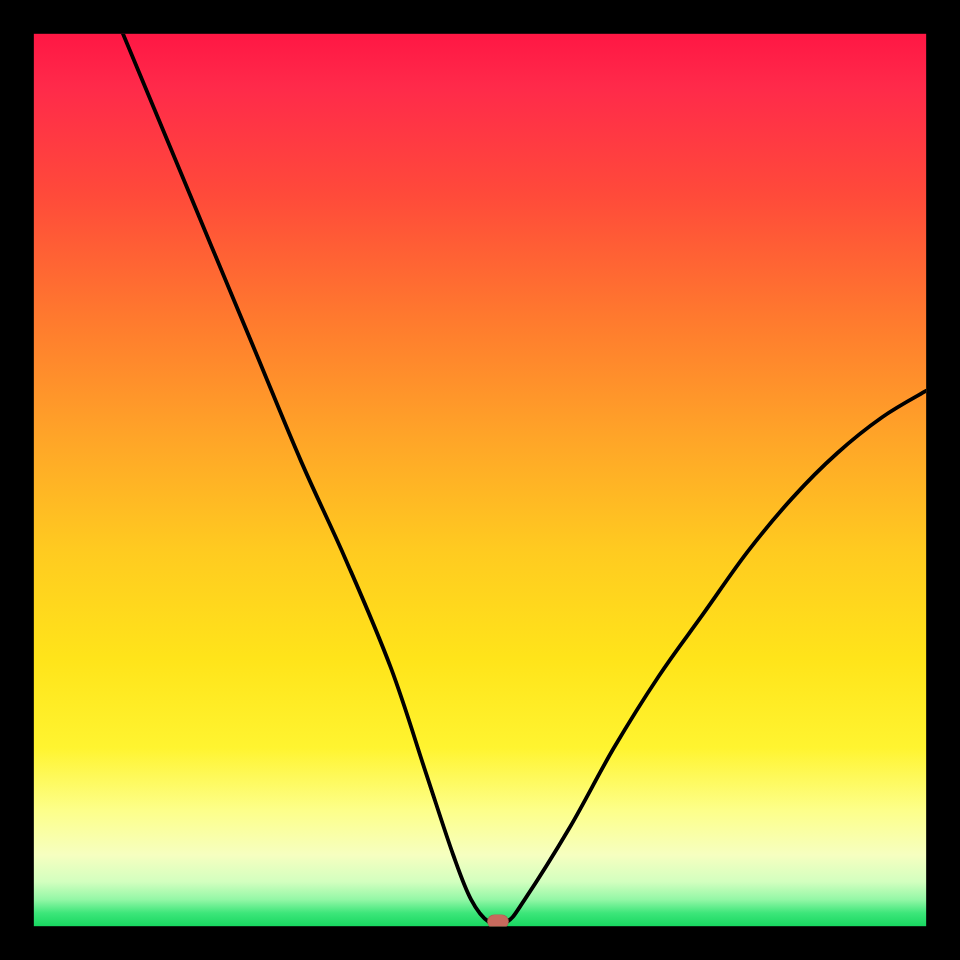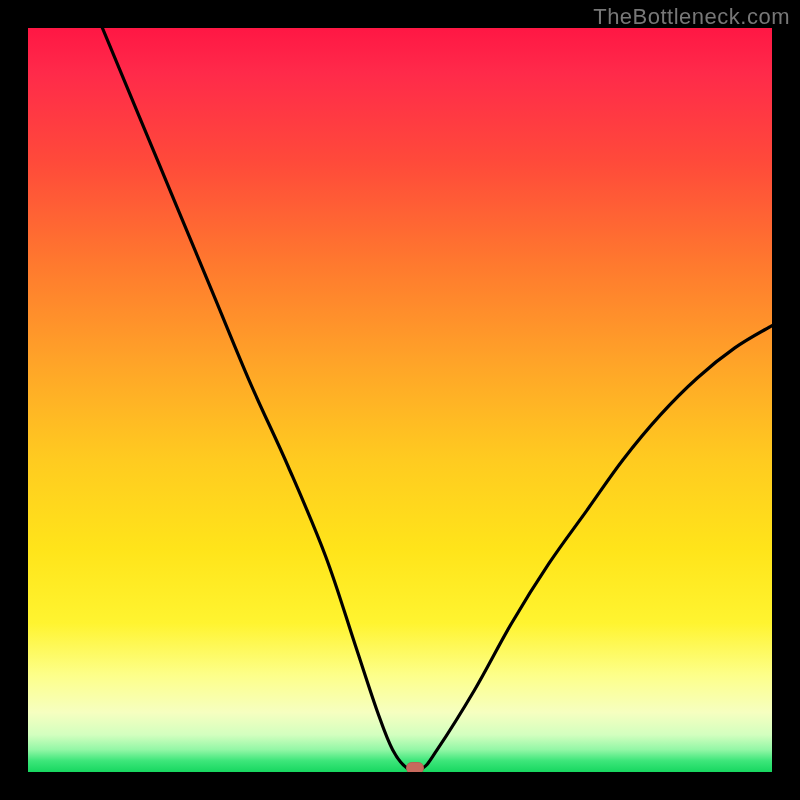--- a/index.html
+++ b/index.html
@@ -72,21 +72,20 @@
     background: #c76a5d;
     transform: translate(-50%, -50%);
     box-shadow: 0 0 0 0.5px rgba(0,0,0,0.15) inset;
   }
 </style>
 </head>
 <body>
 
 <div class="frame">
 
-  <div class="watermark">TheBottleneck.com</div>
 
   <div class="plot-area">
     <div class="gradient"></div>
 
     <svg class="curve" viewBox="0 0 744 744" preserveAspectRatio="none">
       <path id="curve-path" fill="none" stroke="#000" stroke-width="3.2" stroke-linecap="round" stroke-linejoin="round" d="M 74.4 0.0 C 81.1 16.1, 98.2 57.1, 111.6 89.3 C 125.0 121.4, 135.4 146.4, 148.8 178.6 C 162.2 210.7, 172.6 235.7, 186.0 267.8 C 199.4 300.0, 209.8 326.3, 223.2 357.1 C 236.6 387.9, 247.0 408.2, 260.4 439.0 C 273.8 469.8, 285.5 496.1, 297.6 528.2 C 309.7 560.4, 318.0 589.4, 327.4 617.5 C 336.7 645.6, 343.0 665.7, 349.7 684.5 C 356.4 703.2, 359.2 711.6, 364.6 721.7 C 369.9 731.7, 374.1 736.9, 379.4 740.3 C 384.8 743.6, 389.0 743.6, 394.3 740.3 C 399.7 736.9, 399.8 735.7, 409.2 721.7 C 418.6 707.6, 433.0 684.9, 446.4 662.2 C 459.8 639.4, 470.2 618.0, 483.6 595.2 C 497.0 572.4, 507.4 555.8, 520.8 535.7 C 534.2 515.6, 544.6 502.3, 558.0 483.6 C 571.4 464.9, 581.8 448.9, 595.2 431.5 C 608.6 414.1, 619.0 401.6, 632.4 386.9 C 645.8 372.1, 656.2 361.7, 669.6 349.7 C 683.0 337.6, 693.4 329.3, 706.8 319.9 C 720.2 310.5, 737.3 301.6, 744.0 297.6"></path>
     </svg>
 
     <div id="marker" class="marker" style="left: 386.88px; top: 740.28px; background: rgb(199, 106, 93);"></div>
   </div>

